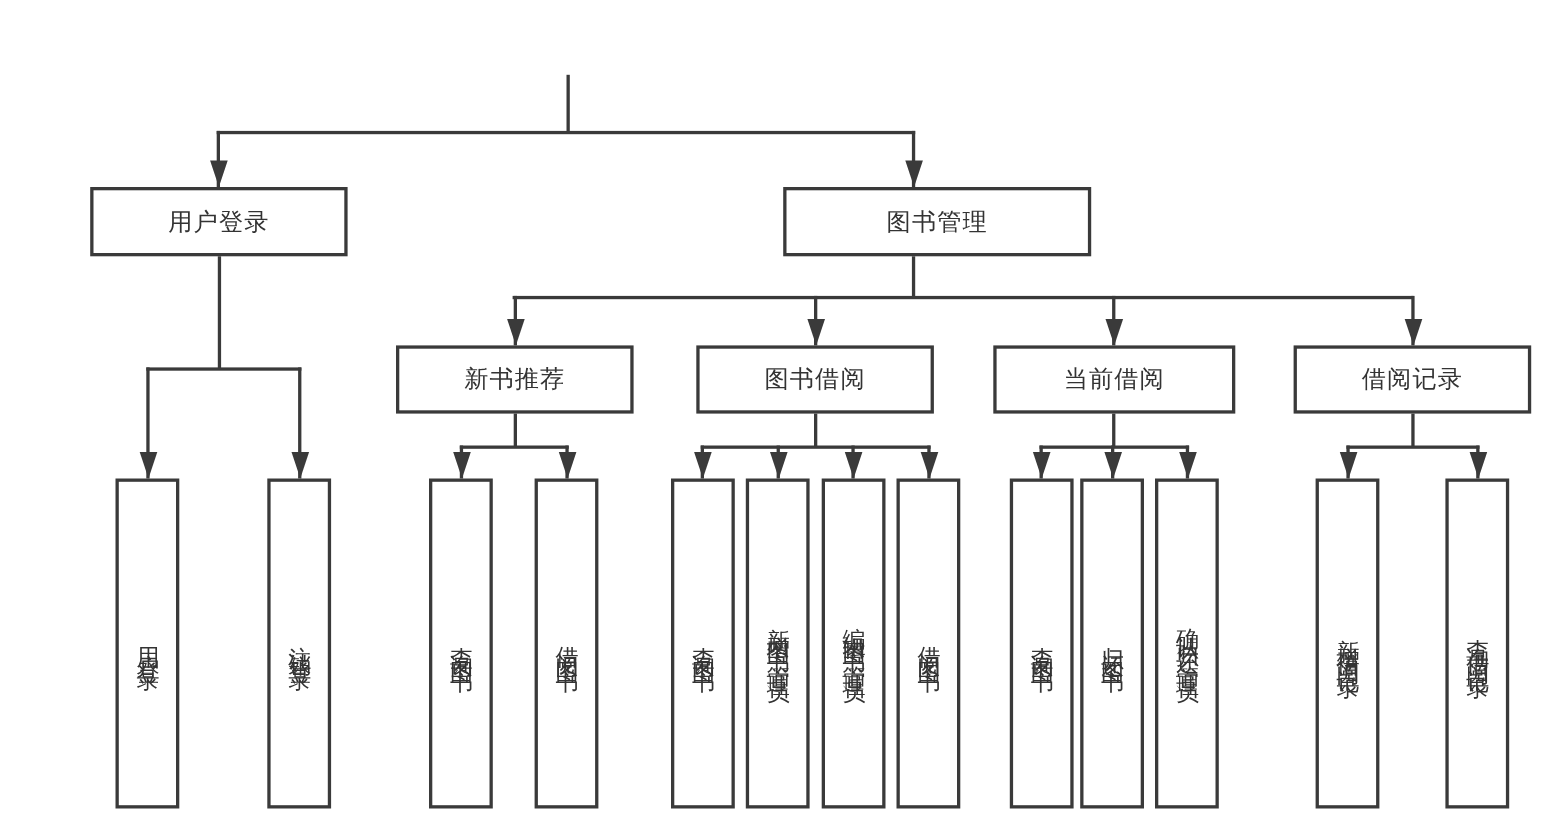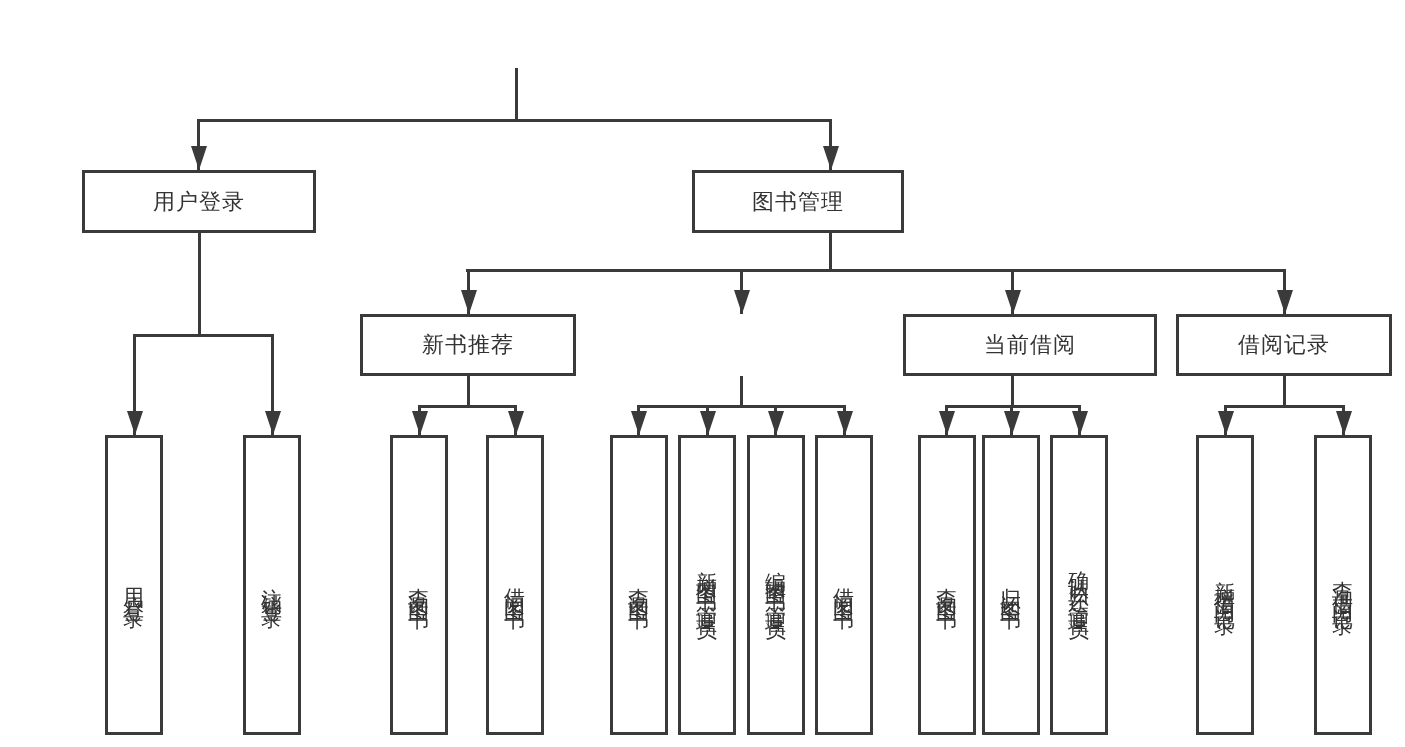--- a/index.html
+++ b/index.html
@@ -63,28 +63,31 @@
 </style>
 </head>
 <body>
 
 <div id="stage">
 
 
   <div class="box" style="left:82px;top:170px;width:234px;height:63px;">
     <span class="h-label">用户登录</span>
   </div>
-  <div class="box" style="left:692px;top:170px;width:212px;height:63px;">
+  <div class="box" style="left:712px;top:170px;width:280px;height:63px;">
     <span class="h-label">图书管理</span>
   </div>
 
   <div class="box" style="left:360px;top:314px;width:216px;height:62px;text-align:right;">
     <span class="h-label">新书推荐</span>
   </div>
-  <div class="box" style="left:903px;top:314px;width:254px;height:62px;">
+  <div class="box" style="left:633px;top:314px;width:216px;height:62px;">
+    <span class="h-label">图书借阅</span>
+  </div>
+  <div class="box" style="left:903px;top:314px;width:220px;height:62px;">
     <span class="h-label">当前借阅</span>
   </div>
   <div class="box" style="left:1176px;top:314px;width:216px;height:62px;">
     <span class="h-label">借阅记录</span>
   </div>
 
   <div class="box" style="left:105px;top:435px;width:58px;height:300px;">
     <span class="v-label">用户登录</span>
   </div>
   <div class="box" style="left:243px;top:435px;width:58px;height:300px;">

